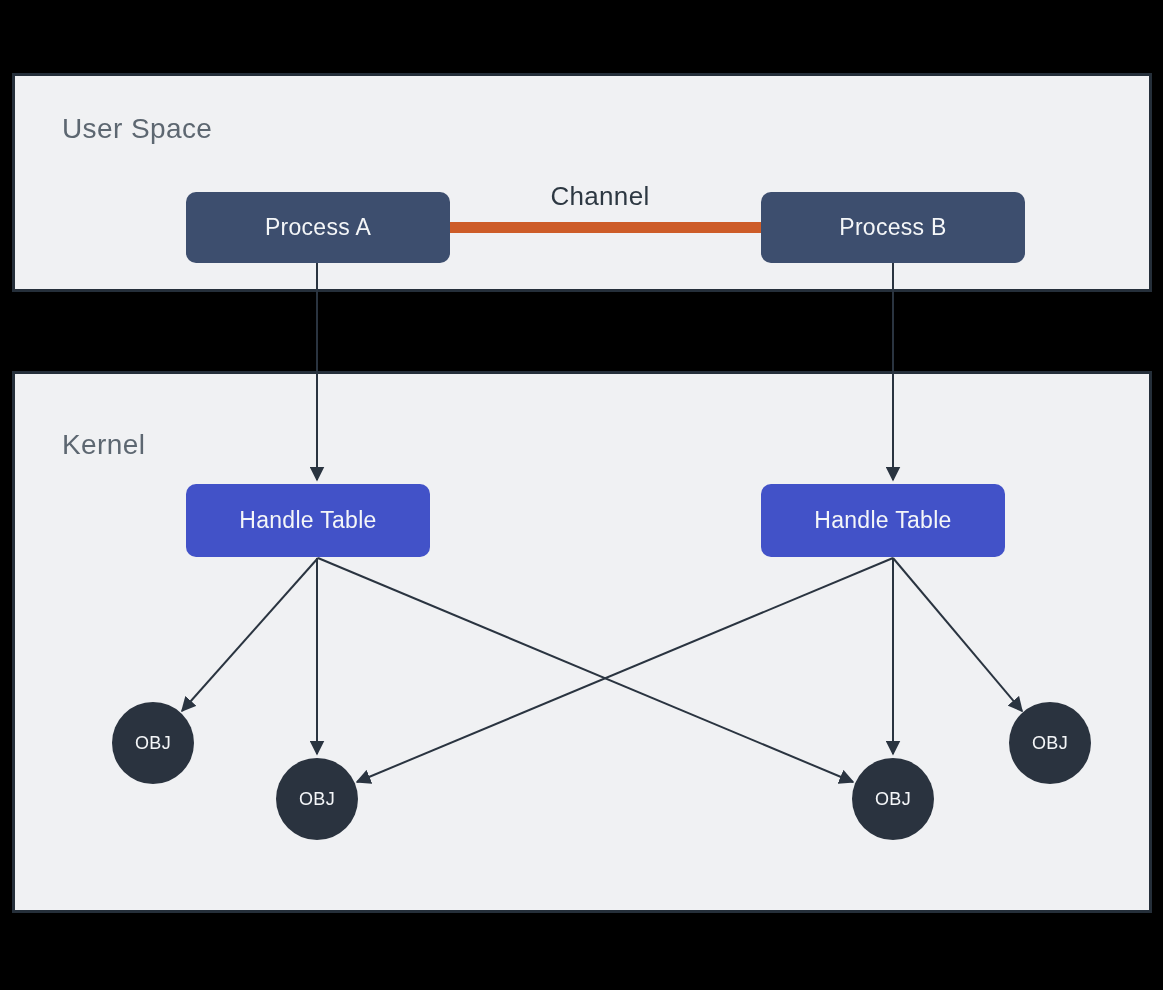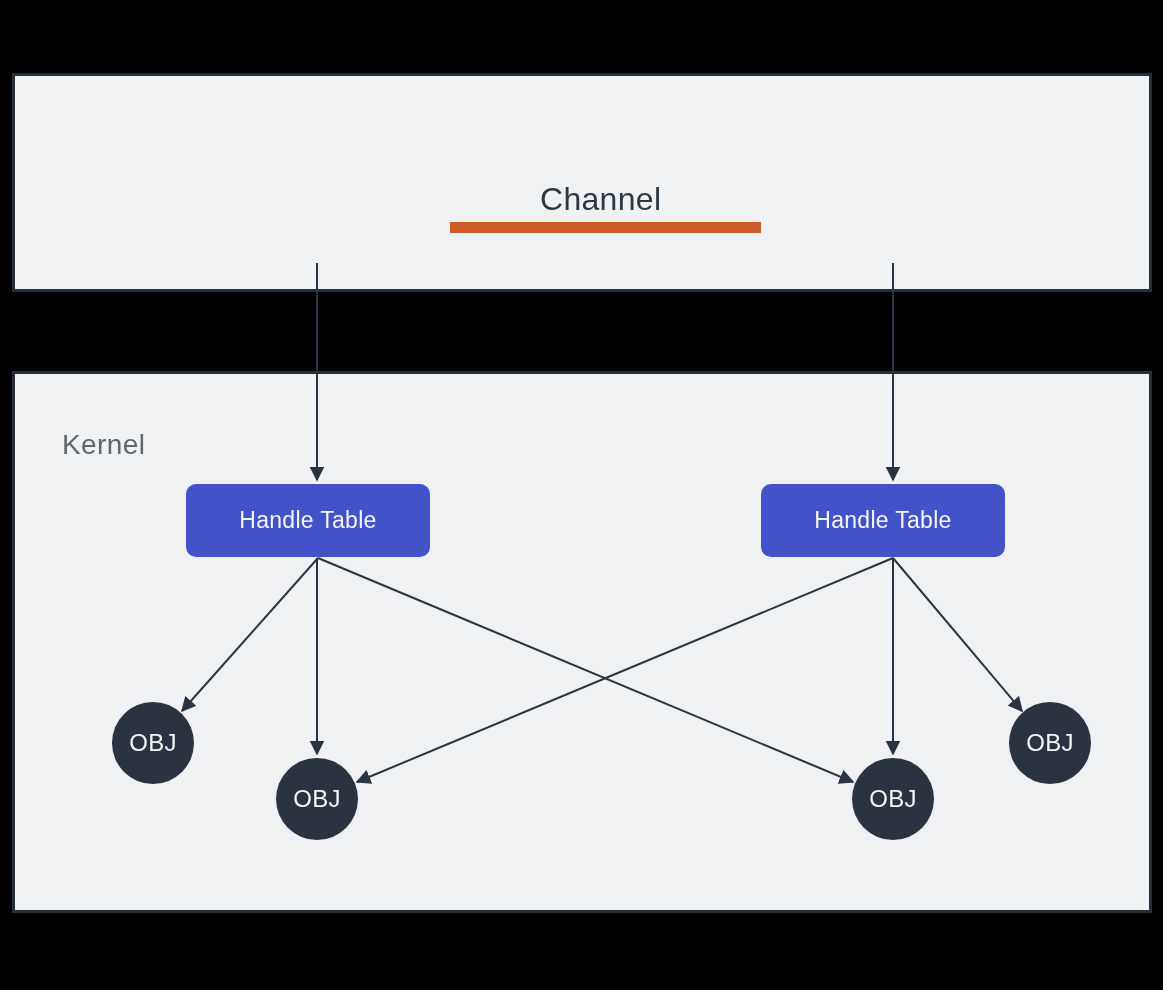--- a/index.html
+++ b/index.html
@@ -70,34 +70,34 @@
     height: 73px;
     background: var(--handle-table-fill, #4252c8);
   }
   #node-handle-table-left  { left: 186px; top: 484px; }
   #node-handle-table-right { left: 761px; top: 484px; }
   .obj-circle {
     width: 82px;
     height: 82px;
     border-radius: 50%;
     background: var(--obj-fill, #2a333f);
-    font-size: 24px;
+    font-size: 18px;
   }
   #node-obj-left-outer  { left: 112px;  top: 702px; }
   #node-obj-left-inner  { left: 276px;  top: 758px; }
   #node-obj-right-inner { left: 852px;  top: 758px; }
   #node-obj-right-outer { left: 1009px; top: 702px; }
   #label-channel {
     position: absolute;
     z-index: 3;
     left: 540px;
     top: 181px;
     width: 120px;
     text-align: center;
-    font-size: 32px;
+    font-size: 26px;
     letter-spacing: 0.3px;
     color: var(--channel-text, #2d3842);
   }
 </style>
 </head>
 <body>
 
 <div id="stage">
 
   <div class="region" id="region-user-space"></div>
@@ -117,24 +117,27 @@
 
     <line class="edge" x1="318" y1="558" x2="182" y2="711" marker-end="url(#arrowhead)"></line>
     <line class="edge" x1="317" y1="558" x2="317" y2="754" marker-end="url(#arrowhead)"></line>
     <line class="edge" x1="318" y1="558" x2="853" y2="782" marker-end="url(#arrowhead)"></line>
 
     <line class="edge" x1="893" y1="558" x2="357" y2="782" marker-end="url(#arrowhead)"></line>
     <line class="edge" x1="893" y1="558" x2="893" y2="754" marker-end="url(#arrowhead)"></line>
     <line class="edge" x1="893" y1="558" x2="1022" y2="711" marker-end="url(#arrowhead)"></line>
   </svg>
 
+  <div class="region-label" id="label-user-space">User Space</div>
   <div class="region-label" id="label-kernel">Kernel</div>
 
   <div class="region-label" id="label-channel">Channel</div>
 
+  <div class="node process-box" id="node-process-a">Process A</div>
+  <div class="node process-box" id="node-process-b">Process B</div>
 
   <div class="node handle-table-box" id="node-handle-table-left">Handle Table</div>
   <div class="node handle-table-box" id="node-handle-table-right">Handle Table</div>
 
   <div class="node obj-circle" id="node-obj-left-outer">OBJ</div>
   <div class="node obj-circle" id="node-obj-left-inner">OBJ</div>
   <div class="node obj-circle" id="node-obj-right-inner">OBJ</div>
   <div class="node obj-circle" id="node-obj-right-outer">OBJ</div>
 
 </div>

